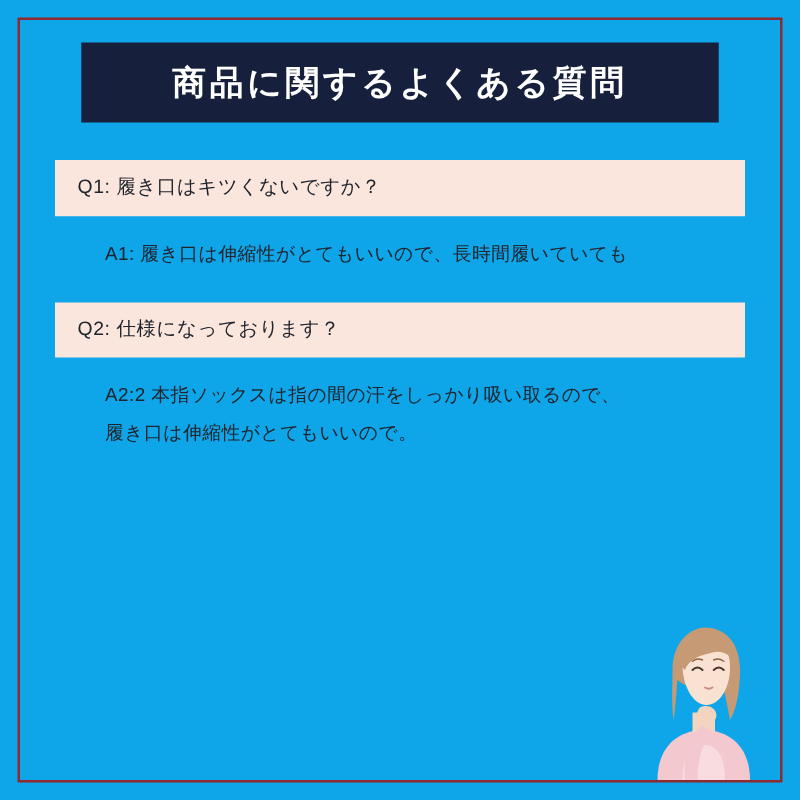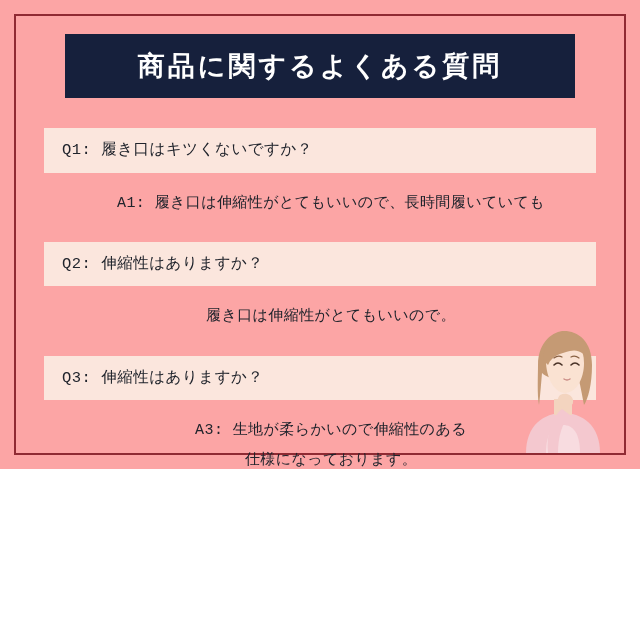--- a/index.html
+++ b/index.html
@@ -8,22 +8,22 @@
   }
   body {
     width: 640px;
     height: 640px;
     background: #ffffff;
     font-family: "Liberation Sans", sans-serif;
   }
   .page {
     position: relative;
     width: 640px;
-    height: 469px;
-    background: #fca5a5;
+    height: 640px;
+    background: #0ea5e9;
     box-sizing: border-box;
     overflow: hidden;
   }
   .page-border {
     position: absolute;
     left: 14px;
     top: 14px;
     right: 14px;
     bottom: 14px;
     border: 2px solid #8f2a33;
@@ -50,41 +50,39 @@
   .title-text {
     color: #ffffff;
     font-family: "Liberation Serif", serif;
     font-size: 27px;
     font-weight: bold;
     letter-spacing: 3px;
   }
   .qa-list {
     margin-top: 30px;
     width: 552px;
-    font-family: Liberation Mono, monospace;
   }
   .qa-block {
     margin-bottom: 24px;
   }
   .question {
     background: #fbe6dd;
     padding: 13px 18px;
     font-size: 15.5px;
     color: #20242c;
     letter-spacing: 0.5px;
     line-height: 1.2;
     box-sizing: border-box;
   }
   .answer {
     padding: 16px 18px 0 40px;
     font-size: 15px;
     color: #20242c;
     line-height: 1.95;
     letter-spacing: 0.4px;
-    text-align: center;
   }
   .answer div {
     white-space: nowrap;
   }
   .illustration {
     position: absolute;
     right: 22px;
     bottom: 16px;
     width: 110px;
     height: 140px;
@@ -105,33 +103,27 @@
     <div class="qa-list">
 
       <div class="qa-block">
         <div class="question">Q1: 履き口はキツくないですか？</div>
         <div class="answer">
           <div>A1: 履き口は伸縮性がとてもいいので、長時間履いていても</div>
         </div>
       </div>
 
       <div class="qa-block">
-        <div class="question">Q2: 伸縮性はありますか？</div>
+        <div class="question">Q2: 仕様になっております？</div>
         <div class="answer">
+          <div>A2:2 本指ソックスは指の間の汗をしっかり吸い取るので、</div>
           <div>履き口は伸縮性がとてもいいので。</div>
         </div>
       </div>
 
-      <div class="qa-block">
-        <div class="question">Q3: 伸縮性はありますか？</div>
-        <div class="answer">
-          <div>A3: 生地が柔らかいので伸縮性のある</div>
-          <div>仕様になっております。</div>
-        </div>
-      </div>
 
     </div>
   </div>
 
   <svg class="illustration" viewBox="0 0 110 140">
 
     <path d="M18 140 C18 112 36 100 55 100 C74 100 92 112 92 140 Z" fill="#f4c8cf"></path>
     <path d="M38 140 C38 120 45 112 55 112 C65 112 72 120 72 140 Z" fill="#f8dce0"></path>
 
     <path d="M46 86 h18 v16 h-18 z" fill="#f3d4bf"></path>

